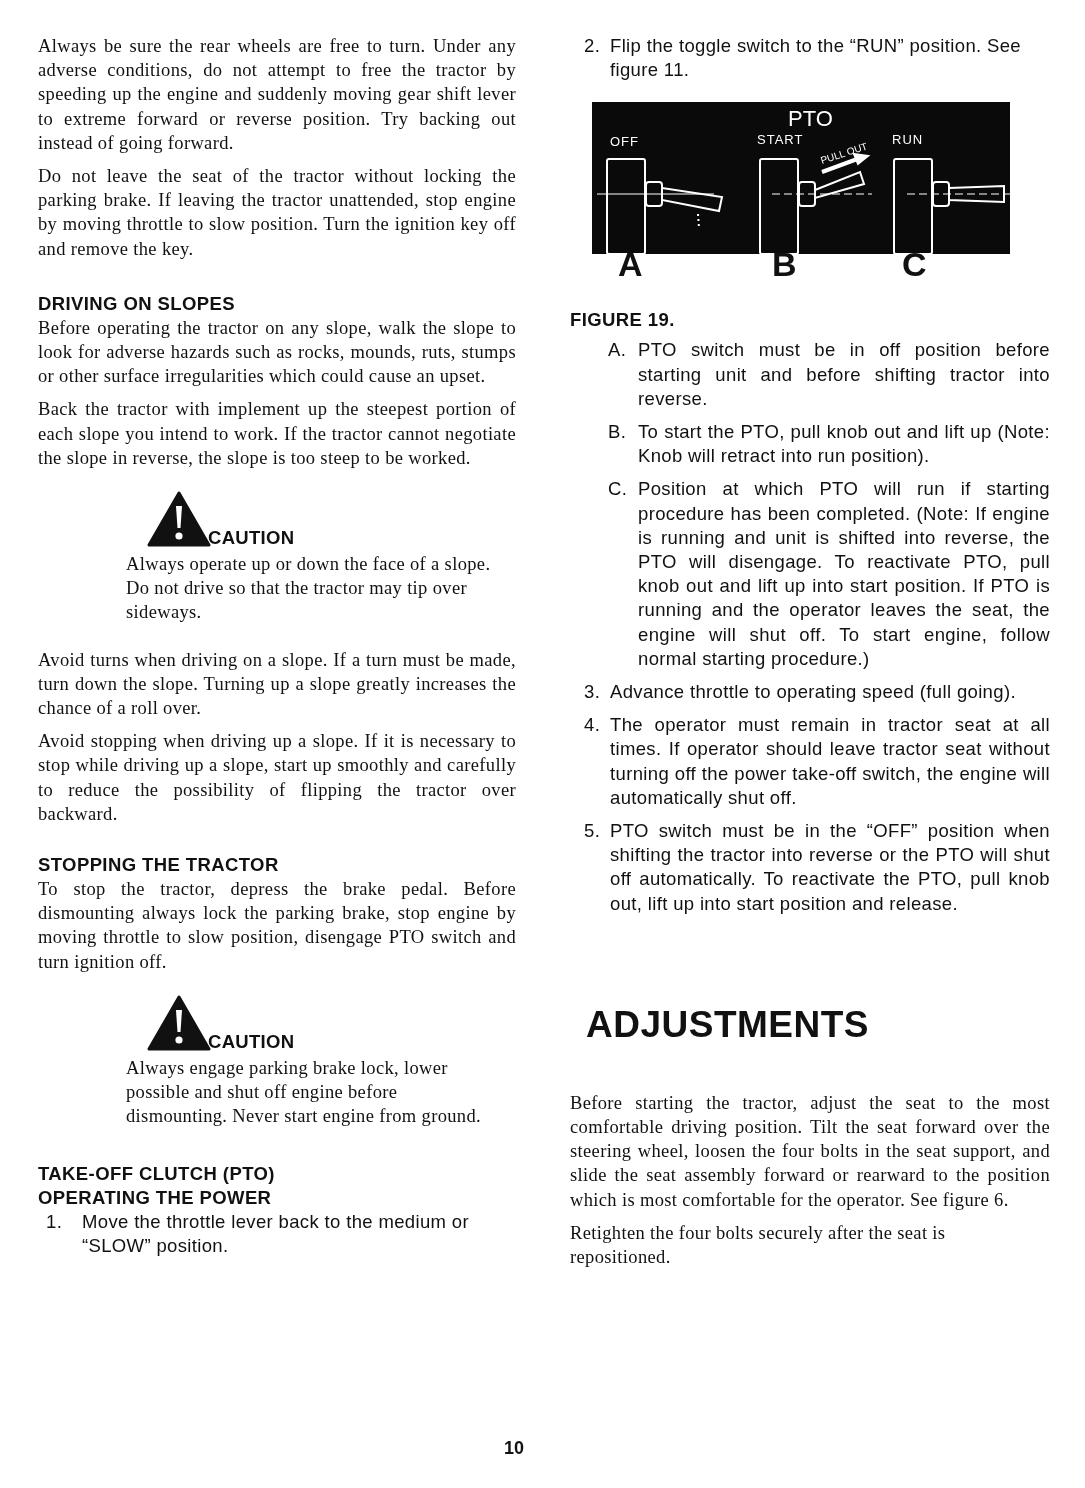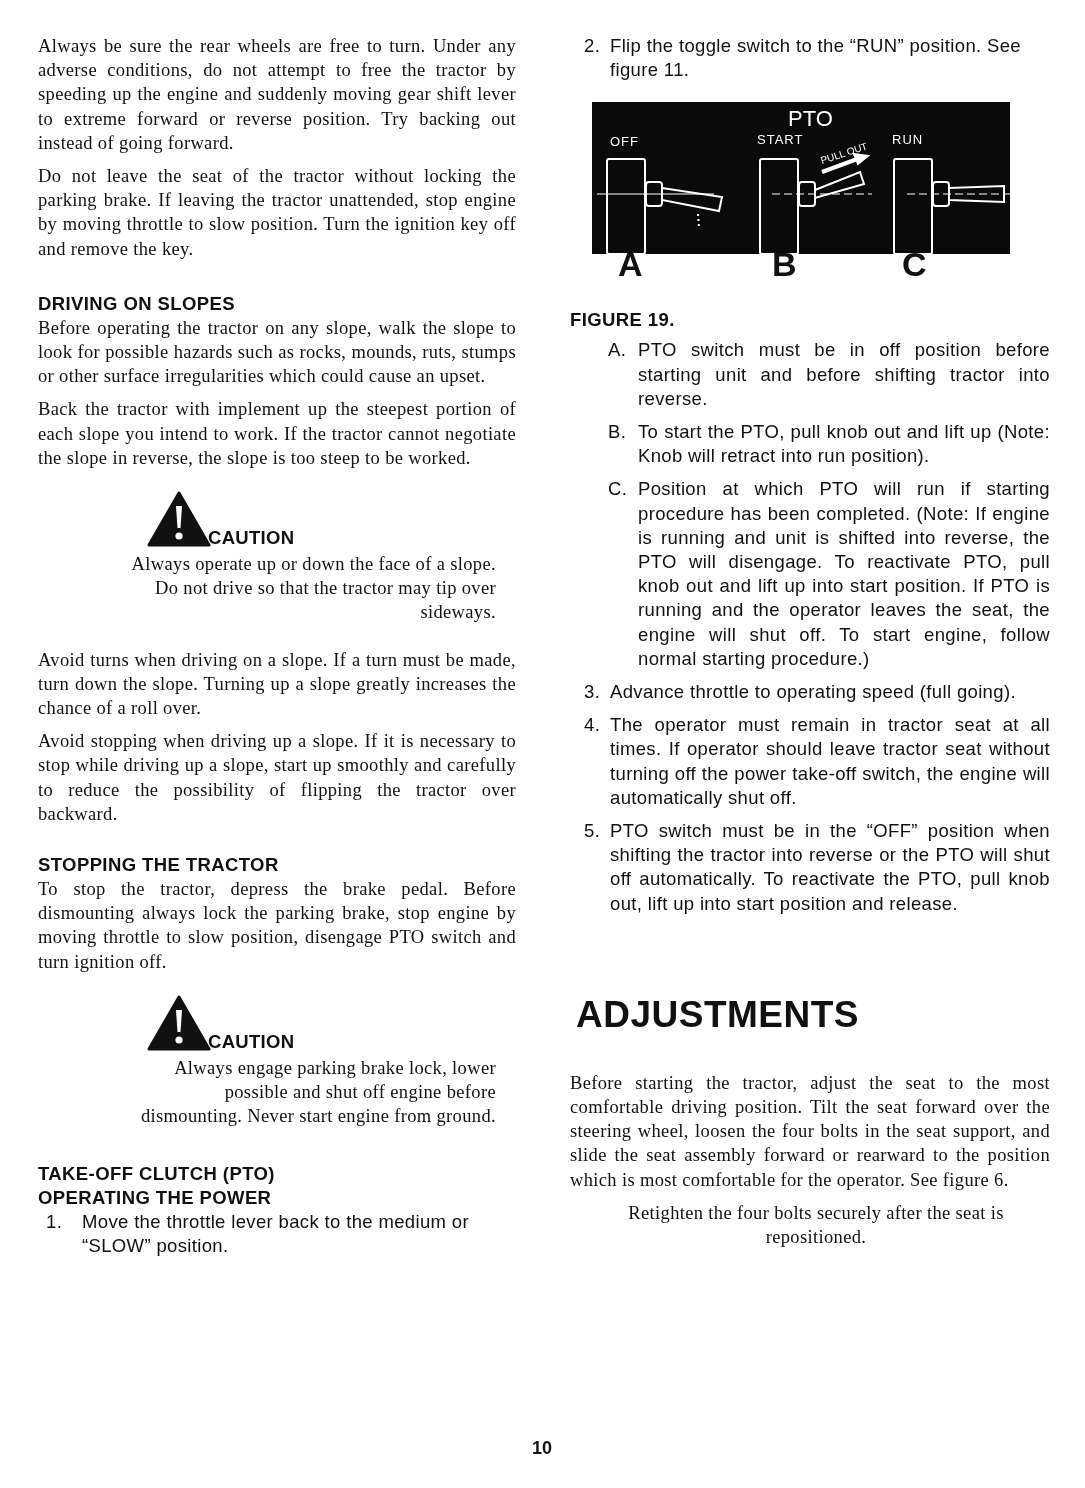--- a/index.html
+++ b/index.html
@@ -10,42 +10,42 @@
   }
   .col { position: absolute; top: 34px; }
   .left { left: 38px; width: 478px; }
   .right { left: 570px; width: 480px; }
   p { margin: 0 0 9px 0; text-align: justify; letter-spacing: 0.35px; font-family: Liberation Serif, serif; }
   .h { font-weight: bold; margin: 0; letter-spacing: 0.4px; line-height: 24px; }
   .caution { margin-left: 88px; width: 370px; }
   .caution-head { position: relative; height: 62px; }
   .caution-head svg { position: absolute; left: 20px; top: 0; }
   .caution-head .ct { position: absolute; left: 82px; top: 36px; font-weight: bold; letter-spacing: 0.3px; }
-  .caution p { text-align: right; }
+  .caution p { text-align: left; }
   .list { margin: 0; padding: 0; list-style: none; }
   .list li { position: relative; padding-left: 40px; margin-bottom: 9px; text-align: justify; letter-spacing: 0.35px; }
   .list li .num { position: absolute; left: 14px; top: 0; }
   .sub li { padding-left: 68px; }
   .sub li .num { left: 38px; }
   .figure { position: relative; width: 420px; height: 200px; margin: 20px 0 0 22px; }
   .fig-letters { position: absolute; top: 150px; left: 0; width: 420px; height: 40px; font-weight: bold; font-size: 34px; }
   .fig-letters span { position: absolute; }
-  .big { font-size: 37px; font-weight: bold; line-height: 44px; margin: 6px; letter-spacing: 0.5px; }
-  .page-num { position: absolute; left: 532px; top: 1436px; font-weight: bold; font-size: 18px; }
+  .big { font-size: 37px; font-weight: bold; line-height: 44px; margin: 16px; letter-spacing: 0.5px; }
+  .page-num { position: absolute; left: 504px; top: 1436px; font-weight: bold; font-size: 18px; }
 </style>
 </head>
 <body>
 
 <div class="col left">
   <p>Always be sure the rear wheels are free to turn. Under any adverse conditions, do not attempt to free the tractor by speeding up the engine and suddenly moving gear shift lever to extreme forward or reverse position. Try backing out instead of going forward.</p>
   <p>Do not leave the seat of the tractor without locking the parking brake. If leaving the tractor unattended, stop engine by moving throttle to slow position. Turn the ignition key off and remove the key.</p>
 
   <div style="height:22px"></div>
   <div class="h">DRIVING ON SLOPES</div>
-  <p>Before operating the tractor on any slope, walk the slope to look for possible hazards such as rocks, mounds, ruts, stumps or other surface irregularities which could cause an upset.</p>
+  <p>Before operating the tractor on any slope, walk the slope to look for adverse hazards such as rocks, mounds, ruts, stumps or other surface irregularities which could cause an upset.</p>
   <p>Back the tractor with implement up the steepest portion of each slope you intend to work. If the tractor cannot negotiate the slope in reverse, the slope is too steep to be worked.</p>
 
   <div class="caution" style="margin-top:20px;">
     <div class="caution-head">
       <svg width="66" height="58" viewBox="0 0 66 58">
         <path d="M33 3 L63 55 L3 55 Z" fill="#111" stroke="#111" stroke-width="3" stroke-linejoin="round"></path>
         <path d="M30 16 L36 16 L34.5 38 L31.5 38 Z" fill="#fff"></path>
         <circle cx="33" cy="46" r="3.6" fill="#fff"></circle>
       </svg>
       <span class="ct">CAUTION</span>
@@ -161,16 +161,16 @@
     <li>
       <span class="num">5.</span>
       <span>PTO switch must be in the “OFF” position when shifting the tractor into reverse or the PTO will shut off automatically. To reactivate the PTO, pull knob out, lift up into start position and release.</span>
     </li>
   </ul>
 
   <div style="height:62px"></div>
   <h1 class="big">ADJUSTMENTS</h1>
   <div style="height:28px"></div>
   <p>Before starting the tractor, adjust the seat to the most comfortable driving position. Tilt the seat forward over the steering wheel, loosen the four bolts in the seat support, and slide the seat assembly forward or rearward to the position which is most comfortable for the operator. See figure 6.</p>
-  <p style="text-align:center;margin-left:12px;">Retighten the four bolts securely after the seat is repositioned.</p>
+  <p style="text-align:left;">Retighten the four bolts securely after the seat is repositioned.</p>
 </div>
 
 <div class="page-num">10</div>
 
 </body></html>

